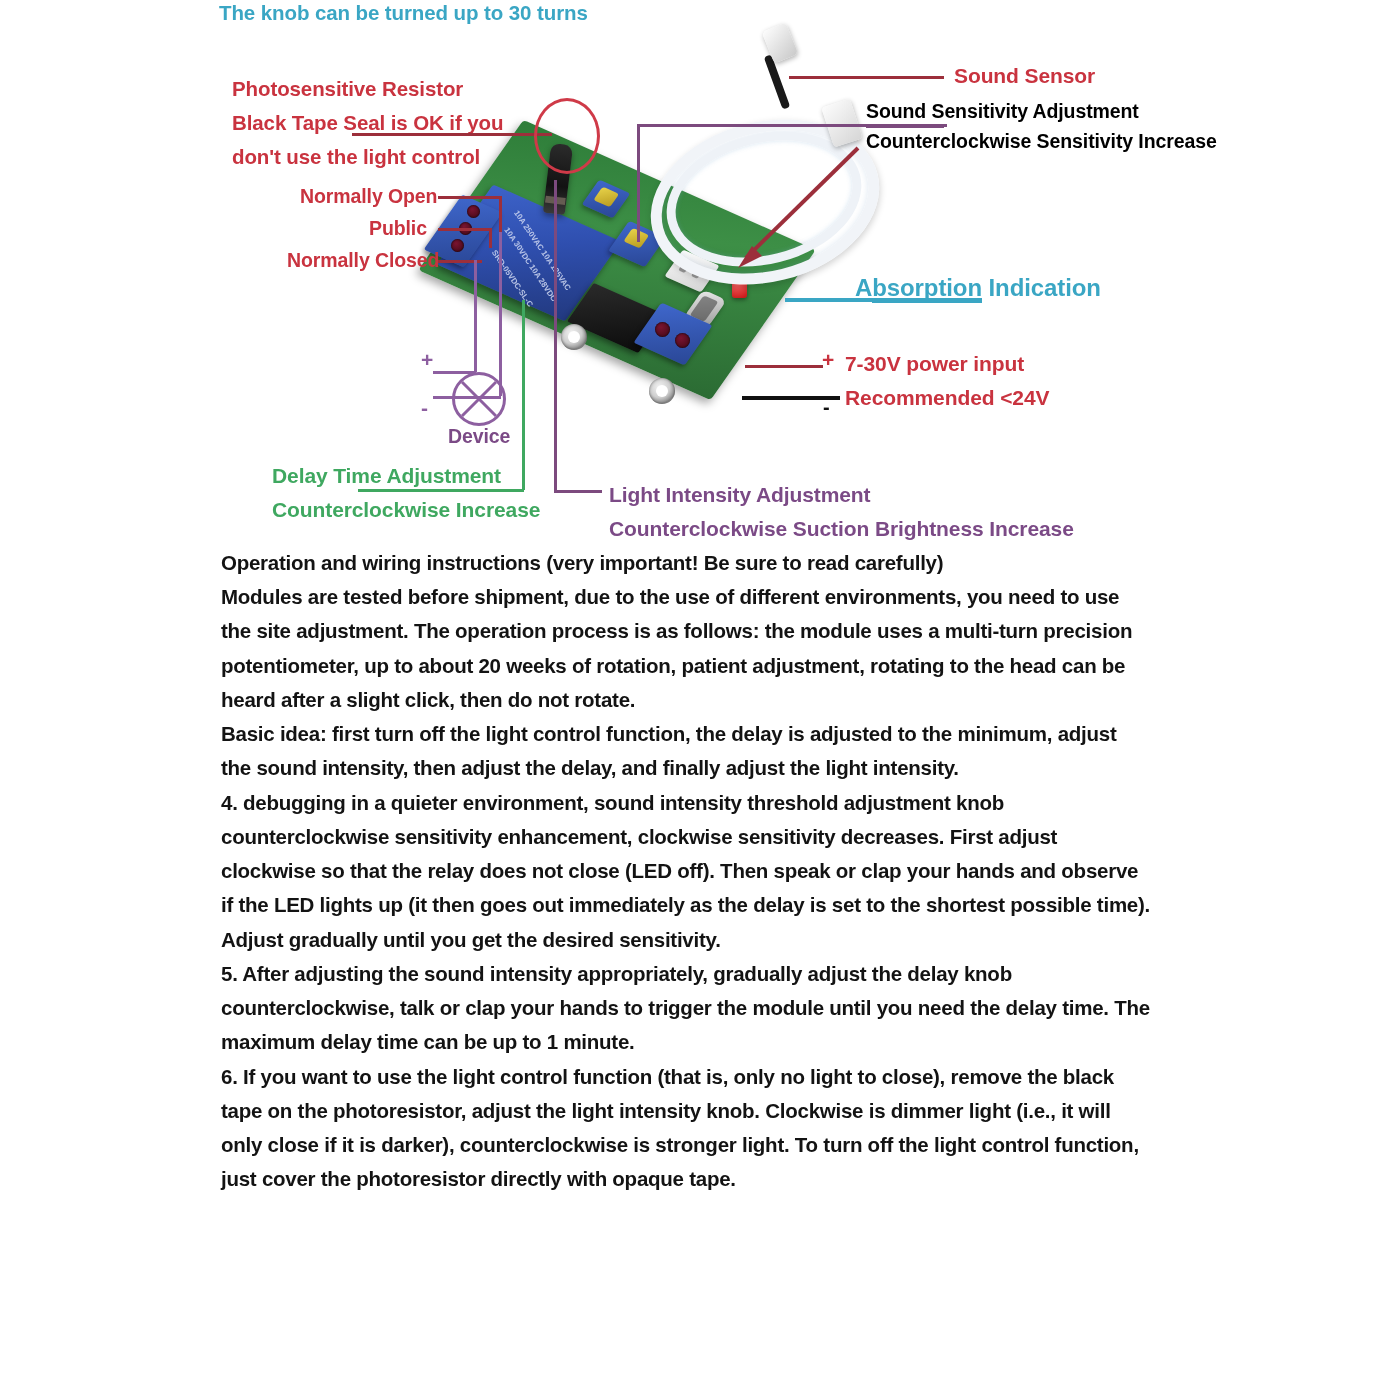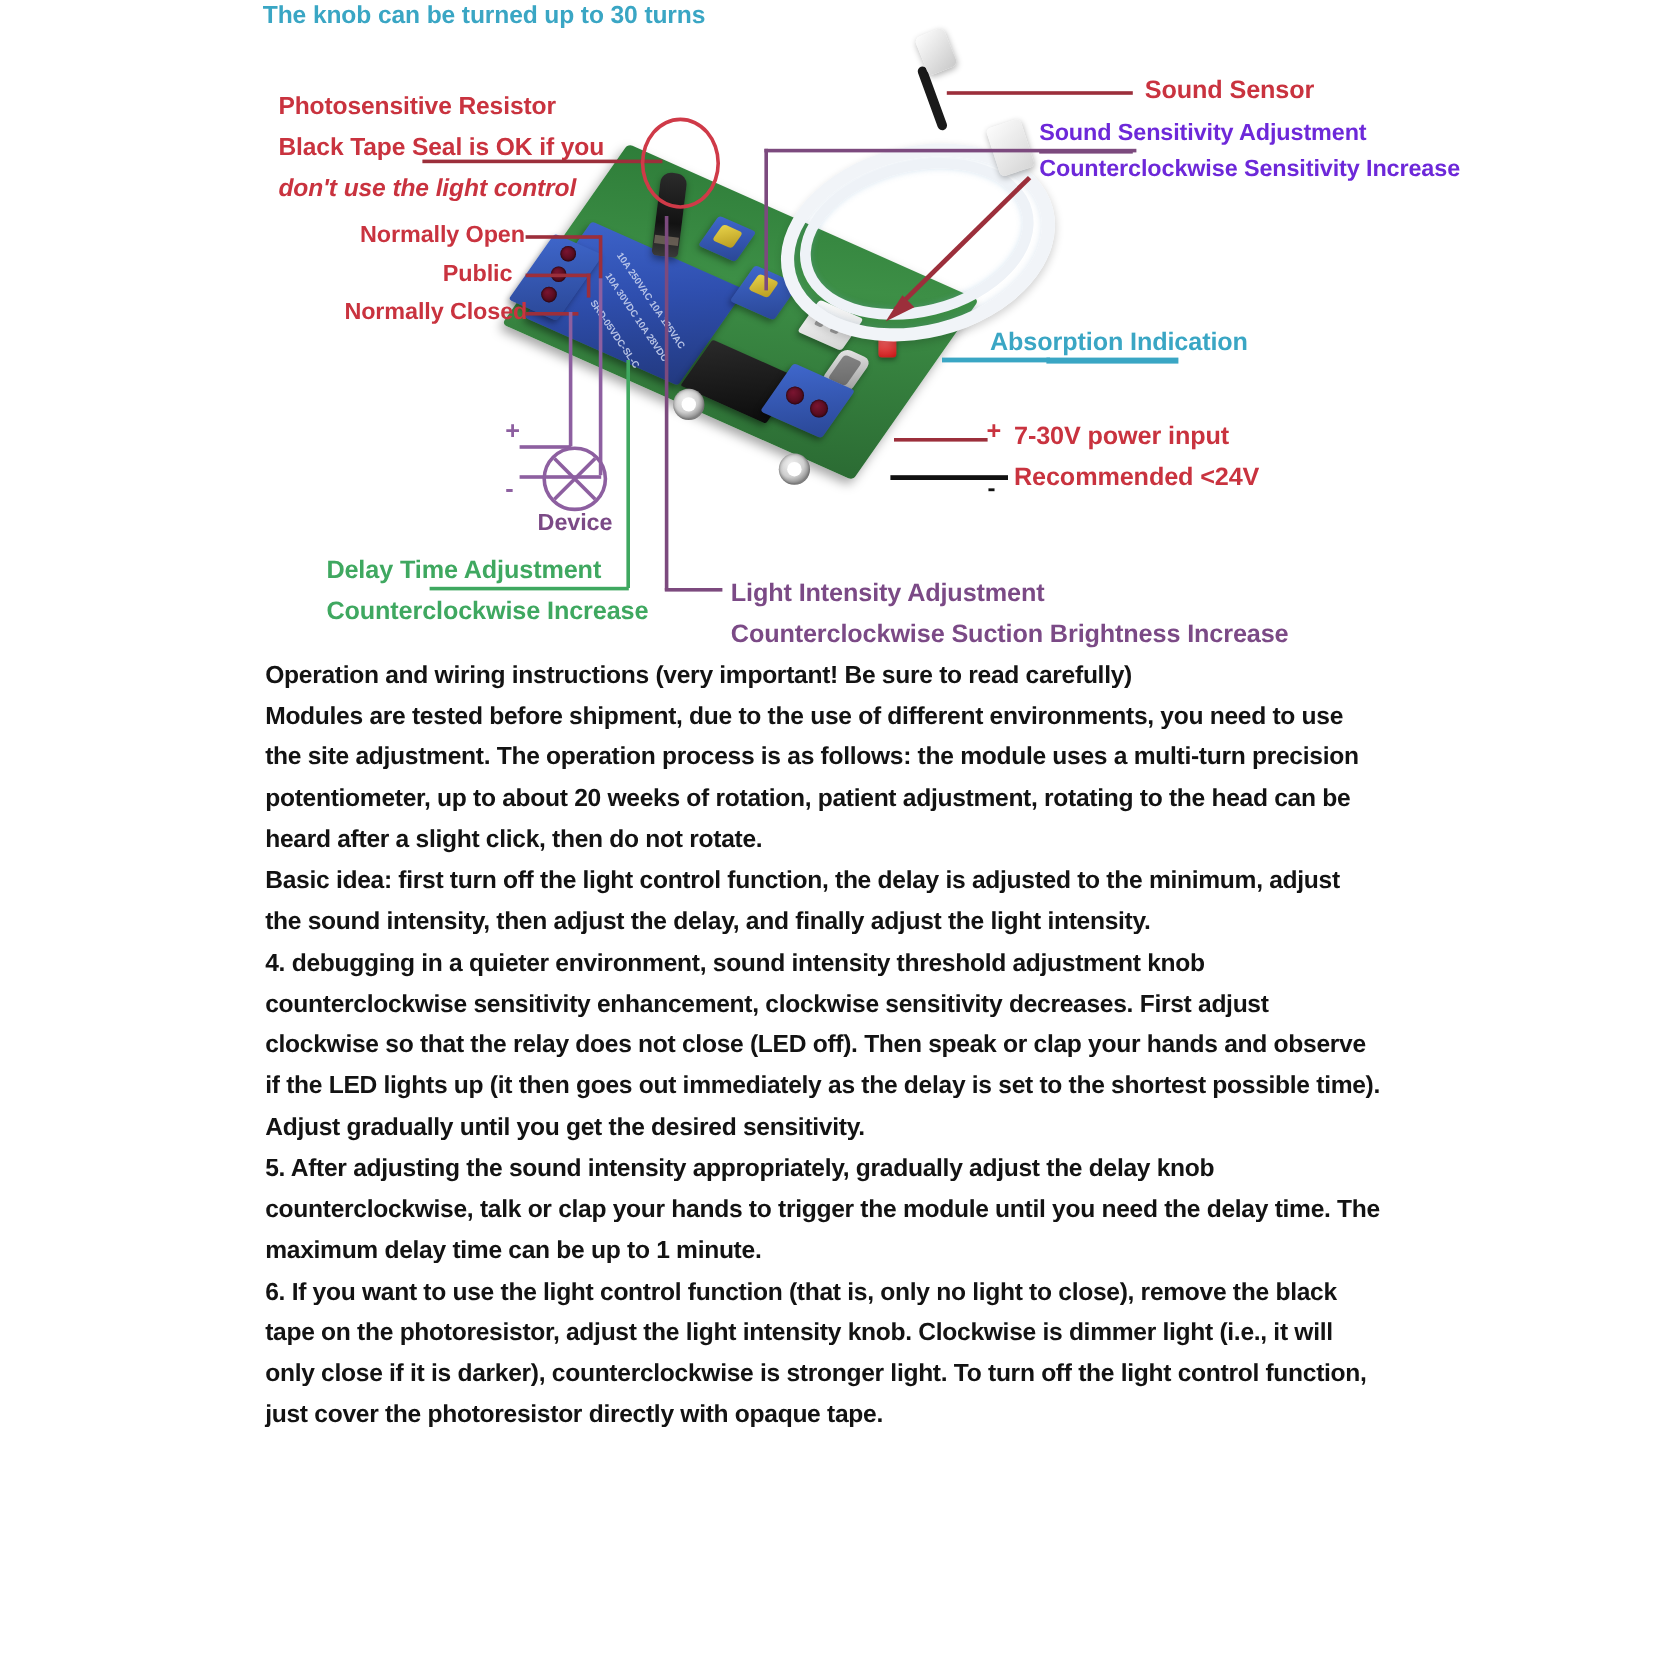--- a/index.html
+++ b/index.html
@@ -32,21 +32,21 @@
 
   .lbl {
     position: absolute;
     font-weight: bold;
     white-space: nowrap;
     letter-spacing: -0.1px;
     line-height: 1.32;
   }
   .lbl.red   { color: #c9333f; }
   .lbl.teal  { color: #3aa6c4; }
-  .lbl.purple{ color: #6d28d9; }
+  .lbl.purple{ color: #000000; }
   .lbl.green { color: #3fa860; }
   .lbl.darkpurple { color: #7b4a86; }
 
   .sz20 { font-size: 20.5px; }
   .sz19 { font-size: 19.5px; }
 
   
   .ln {
     position: absolute;
     background: #9c2f3b;
@@ -349,21 +349,21 @@
 
       <div class="micwire" style="left:336px; top:-96px;"></div>
       <div class="mic" style="left:330px; top:-124px;"></div>
       <div class="plug" style="left:390px; top:-48px;"></div>
     </div>
 
     <div class="lbl teal sz20" style="left:219px; top:-1px;">The knob can be turned up to 30 turns</div>
 
     <div class="lbl red sz20" style="left:232px; top:75px;">Photosensitive Resistor</div>
     <div class="lbl red sz20" style="left:232px; top:109px;">Black Tape Seal is OK if you</div>
-    <div class="lbl red sz20" style="left:232px; top:143px;font-style:italic;">don't use the light control</div>
+    <div class="lbl red sz20" style="left:232px; top:143px;">don't use the light control</div>
 
     <div class="ln h" style="left:352px; top:133px; width:200px;"></div>
     <div class="circle-hl" style="left:534px; top:98px; width:60px; height:70px;"></div>
 
     <div class="lbl red sz19" style="left:300px; top:184px;">Normally Open</div>
     <div class="ln h" style="left:438px; top:196px; width:62px;"></div>
     <div class="ln v" style="left:499px; top:196px; height:36px;"></div>
 
     <div class="lbl red sz19" style="left:369px; top:216px;">Public</div>
     <div class="ln h" style="left:438px; top:228px; width:54px;"></div>
@@ -380,21 +380,21 @@
     <div class="lbl purple sz19" style="left:866px; top:129px;">Counterclockwise Sensitivity Increase</div>
 
     <div class="ln purple h" style="left:637px; top:124px; width:310px;"></div>
     <div class="ln purple v" style="left:637px; top:124px; height:118px;"></div>
 
     <svg class="arrow-svg" width="1390" height="545">
       <line x1="858" y1="148" x2="746" y2="258" stroke="#9c2f3b" stroke-width="4"></line>
       <polygon points="738,268 762,256 752,246" fill="#9c2f3b"></polygon>
     </svg>
 
-    <div class="lbl teal sz20" style="left:825px; top:272px; font-size:21px;">Absorption Indication</div>
+    <div class="lbl teal sz20" style="left:855px; top:272px; font-size:24px;">Absorption Indication</div>
     <div class="underline teal" style="left:872px; top:298px; width:110px;"></div>
     <div class="ln teal h" style="left:785px; top:298px; width:90px;"></div>
 
     <div class="sign red" style="left:822px; top:348px;">+</div>
     <div class="lbl red sz20" style="left:845px; top:350px; font-size:21px;">7-30V power input</div>
     <div class="ln h" style="left:745px; top:365px; width:78px;"></div>
 
     <div class="lbl red sz20" style="left:845px; top:384px; font-size:21px;">Recommended &lt;24V</div>
     <div class="ln black" style="left:742px; top:396px; width:98px;"></div>
     <div class="sign black" style="left:823px; top:396px; font-size:20px;">-</div>

